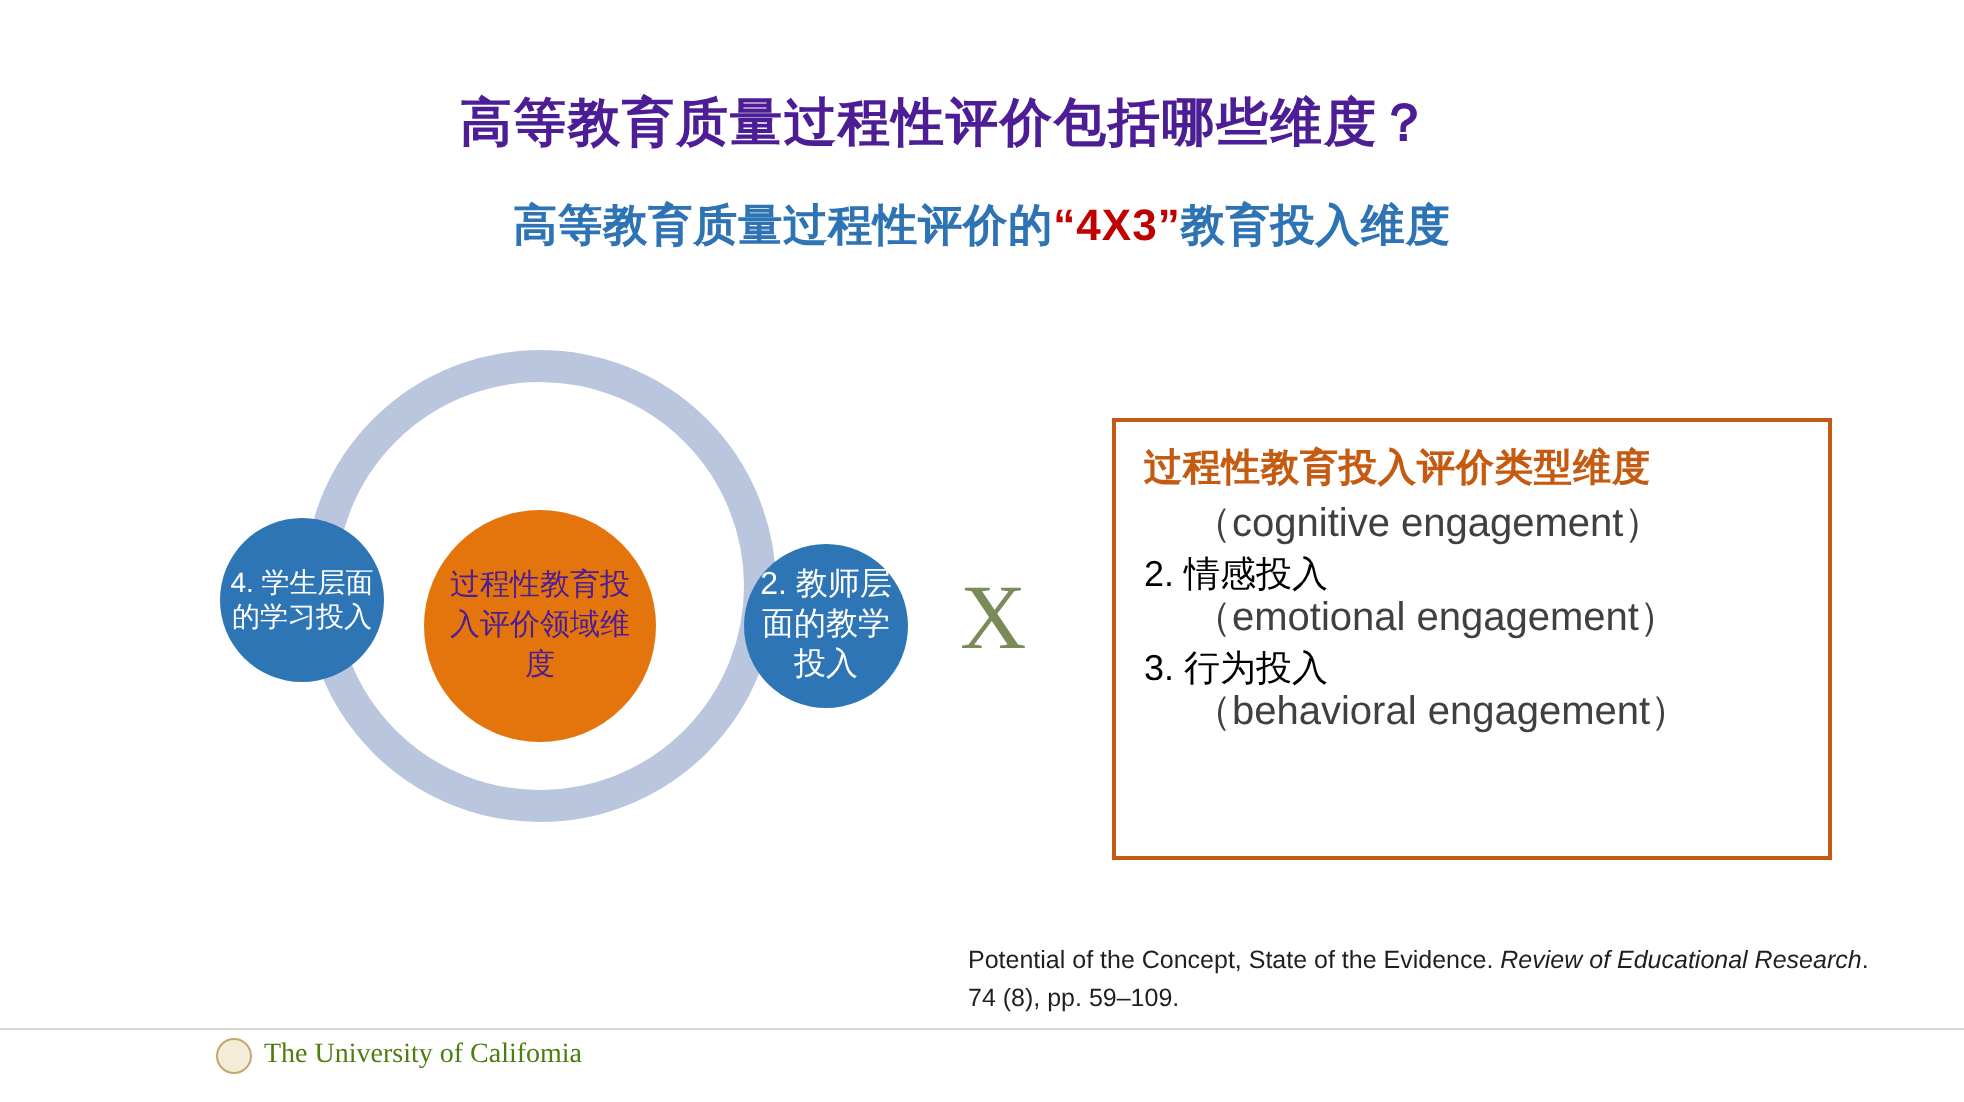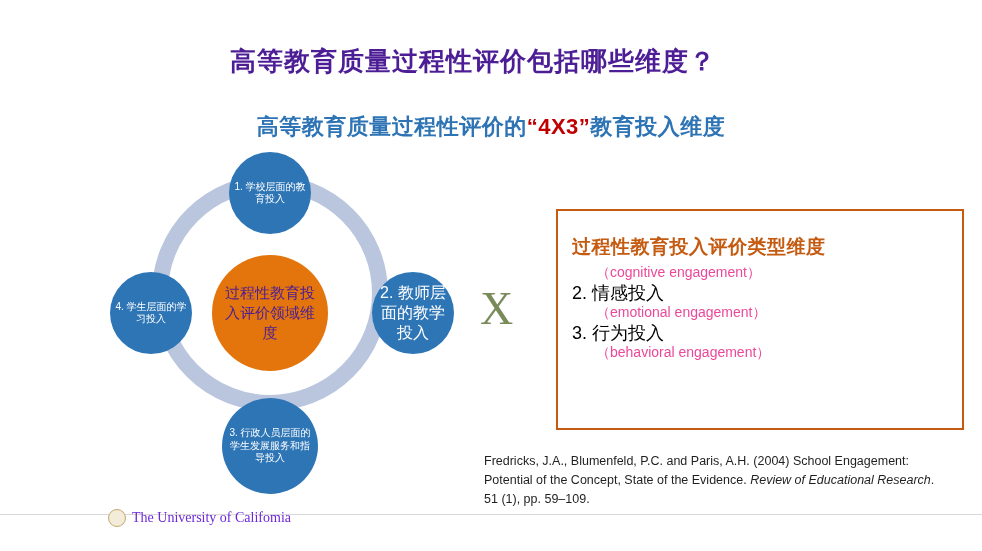--- a/index.html
+++ b/index.html
@@ -28,21 +28,21 @@
     width: 946px;
     text-align: center;
     font-size: 26px;
     font-weight: bold;
     color: #4c1d95;
     letter-spacing: 1px;
   }
   .subtitle {
     position: absolute;
     left: 0;
-    top: 112px;
+    top: 98px;
     width: 982px;
     text-align: center;
     font-size: 22px;
     font-weight: bold;
     color: #2e74b5;
     letter-spacing: 0.5px;
   }
   .subtitle .accent {
     color: #c00000;
   }
@@ -99,22 +99,22 @@
     height: 96px;
     left: 162px;
     top: 243px;
     font-size: 10px;
     padding: 6px;
   }
   .node-left {
     width: 82px;
     height: 82px;
     left: 50px;
-    top: 117px;
-    font-size: 10px;
+    top: 104px;
+    font-size: 14px;
     padding: 4px;
   }
   .center {
     position: absolute;
     width: 116px;
     height: 116px;
     left: 152px;
     top: 100px;
     border-radius: 50%;
     background: #e3750c;
@@ -137,45 +137,45 @@
     font-size: 46px;
     color: #7a8b5a;
     font-family: "Liberation Serif", serif;
   }
 
   
   .typebox {
     position: absolute;
     left: 556px;
     top: 209px;
-    width: 408px;
+    width: 360px;
     height: 221px;
     border: 2px solid #c55a11;
     box-sizing: border-box;
-    padding: 23px 14px;
+    padding: 10px 14px;
   }
   .typebox-title {
     color: #c55a11;
     font-size: 19px;
     font-weight: bold;
     margin-bottom: 4px;
     letter-spacing: 0.5px;
   }
   .type-item {
     color: #000000;
     font-size: 18px;
     line-height: 1.05;
     margin-top: 4px;
   }
   .type-item .num {
     display: inline-block;
   }
   .type-sub {
-    color: #ec4899;
-    font-size: 14px;
+    color: #404040;
+    font-size: 20px;
     padding-left: 24px;
     line-height: 1.15;
     margin-top: 1px;
   }
 
   
   .citation {
     position: absolute;
     left: 484px;
     top: 452px;
@@ -193,24 +193,24 @@
     position: absolute;
     left: 0;
     bottom: 36px;
     width: 982px;
     height: 1px;
     background: #d9d9d9;
   }
   .footer {
     position: absolute;
     left: 108px;
-    bottom: 24px;
+    bottom: 14px;
     font-family: "Liberation Serif", serif;
     font-size: 14px;
-    color: #6d28d9;
+    color: #4d7c0f;
     display: flex;
     align-items: center;
   }
   .seal {
     width: 16px;
     height: 16px;
     border-radius: 50%;
     border: 1px solid #c2a86a;
     margin-right: 6px;
     background: #f3ecd9;
@@ -223,23 +223,21 @@
 
   <div class="title">高等教育质量过程性评价包括哪些维度？</div>
 
   <div class="subtitle">
     <span>高等教育质量过程性评价的</span><span class="accent">“4X3”</span><span>教育投入维度</span>
   </div>
 
   <div class="diagram">
     <div class="ring"></div>
 
-    <div class="node node-top">1. 学校层面的教育投入</div>
     <div class="node node-right">2. 教师层面的教学投入</div>
-    <div class="node node-bottom">3. 行政人员层面的学生发展服务和指导投入</div>
     <div class="node node-left">4. 学生层面的学习投入</div>
 
     <div class="center">过程性教育投入评价领域维度</div>
   </div>
 
   <div class="multiplier">X</div>
 
   <div class="typebox">
     <div class="typebox-title">过程性教育投入评价类型维度</div>
 
@@ -252,23 +250,23 @@
     <div class="type-sub">（emotional engagement）</div>
 
     <div class="type-item">
       <span class="num">3.</span>
       <span>行为投入</span>
     </div>
     <div class="type-sub">（behavioral engagement）</div>
   </div>
 
   <div class="citation">
-    <span>Fredricks, J.A., Blumenfeld, P.C. and Paris, A.H. (2004) School Engagement:</span><br>
+    <br>
     <span>Potential of the Concept, State of the Evidence. </span><span class="ital">Review of Educational Research</span><span>.</span><br>
-    <span>51 (1), pp. 59–109.</span>
+    <span>74 (8), pp. 59–109.</span>
   </div>
 
   <div class="footer-rule"></div>
   <div class="footer">
     <span class="seal"></span>
     <span>The University of Califomia</span>
   </div>
 
 </div>
 

